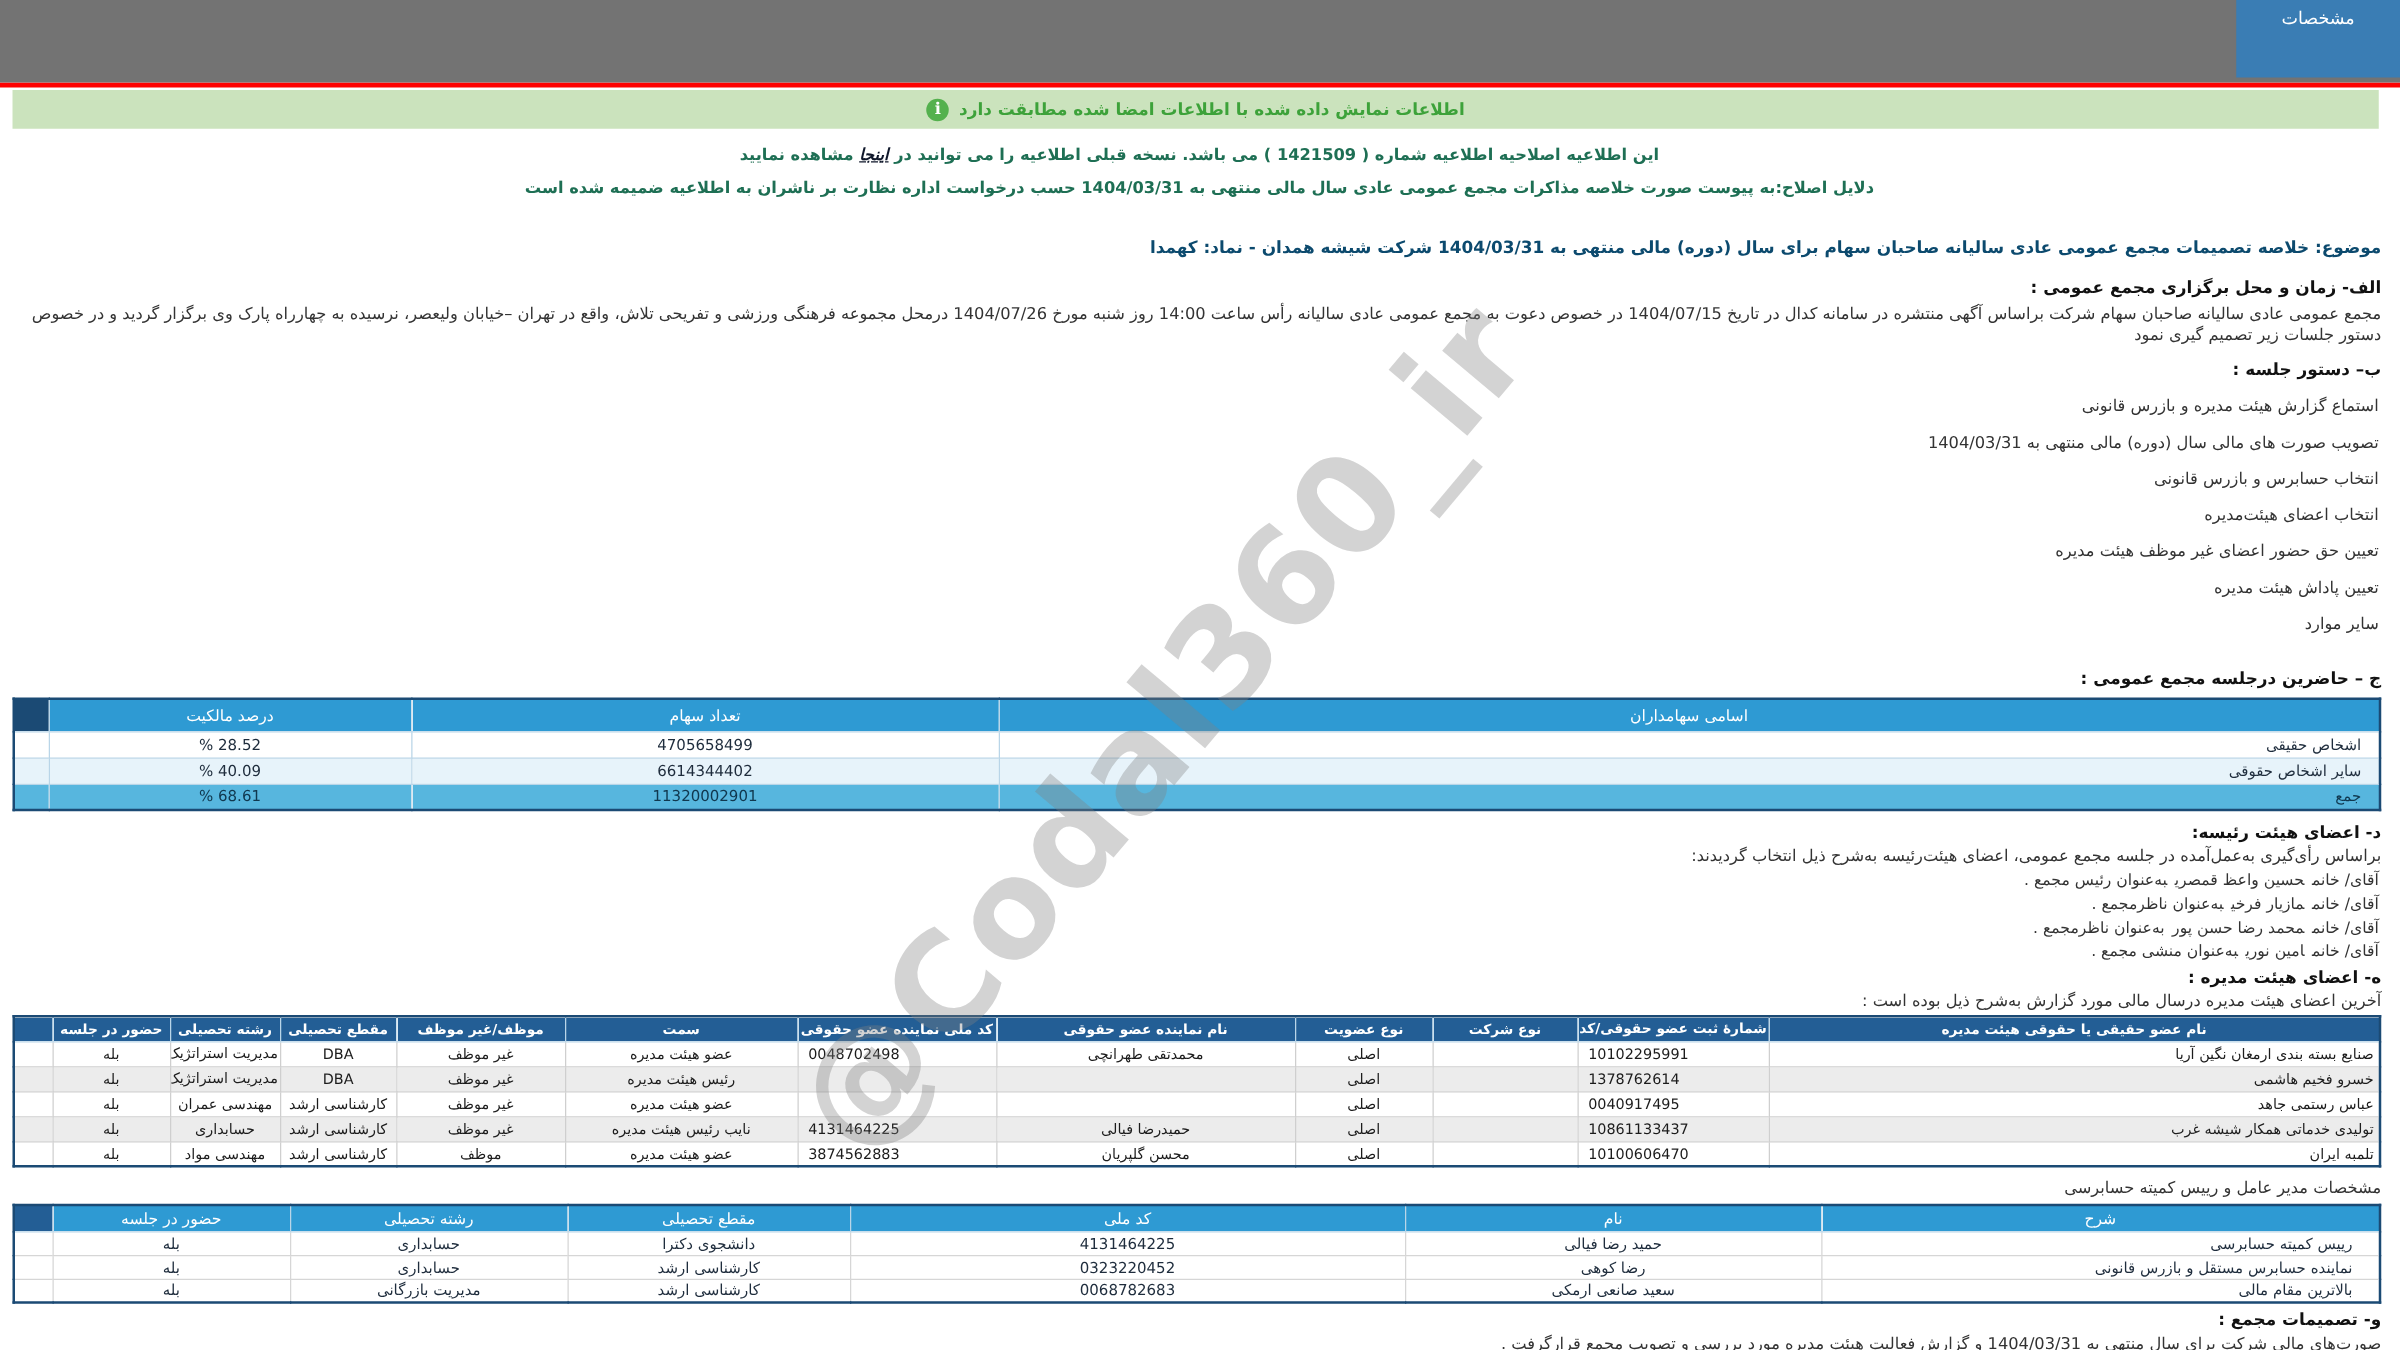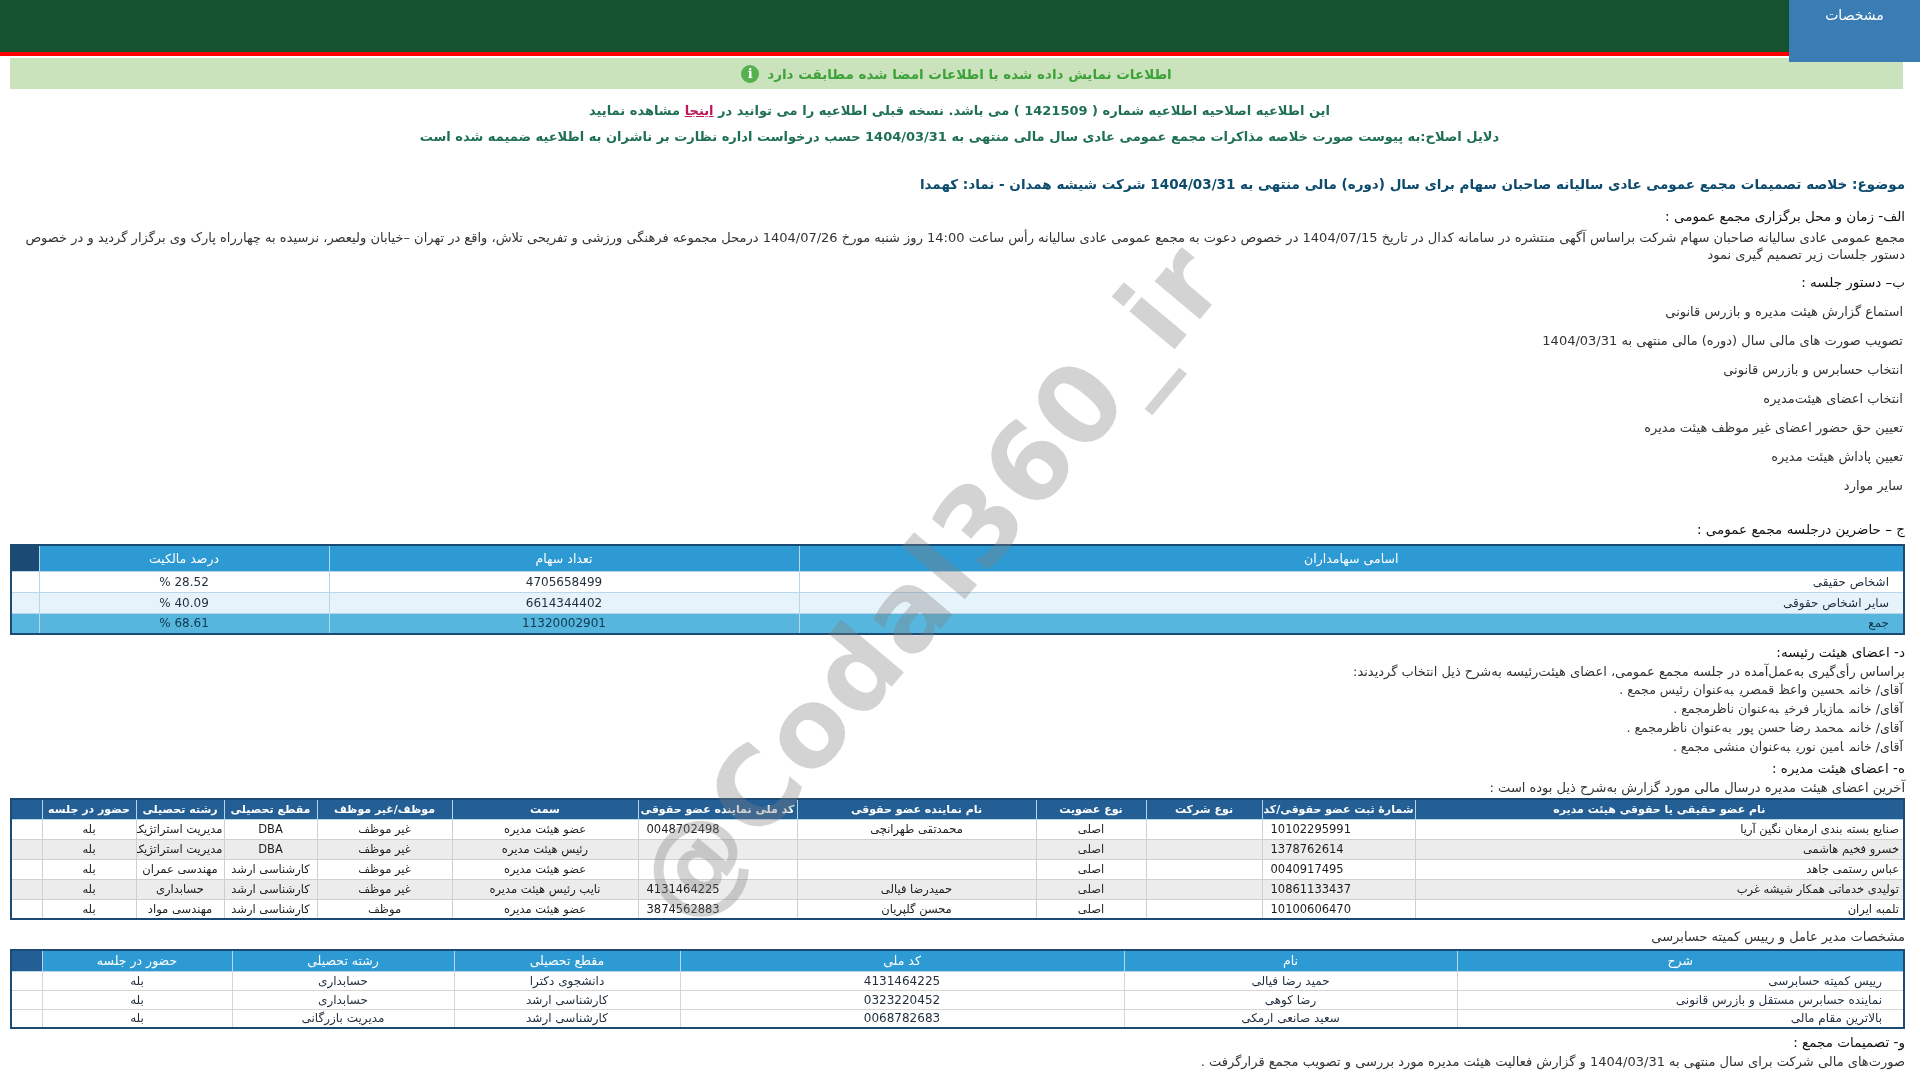--- a/index.html
+++ b/index.html
@@ -1,38 +1,38 @@
 <!DOCTYPE html>
 <html lang="fa"><head>
 <meta charset="utf-8">
 <style>
   html,body{margin:0;padding:0;background:#fff;}
   body{font-family:"DejaVu Sans", sans-serif;}
   .page{position:relative;width:1920px;height:1080px;overflow:hidden;background:#fff;direction:rtl;}
 
   
-  .topbar{position:relative;height:52px;background:#14532d;padding-left:48px;}
+  .topbar{position:relative;height:66px;background:#737373;padding-left:48px;}
   .tab{position:absolute;right:0;top:0;width:131px;height:62px;background:#3a7db4;color:#fff;
        font-size:14px;text-align:center;padding-top:7px;box-sizing:border-box;cursor:pointer;}
   .redline{height:4px;background:#fe0000;}
 
   
   .alertbar{margin:2px 17px 0 10px;height:31px;background:#cbe3bd;display:flex;align-items:center;
             justify-content:center;gap:8px;color:#3da23a;font-size:13.5px;font-weight:bold;}
   .info-icon{display:inline-block;width:18px;height:18px;border-radius:50%;background:#54b14e;color:#fff;
              font-size:13px;line-height:18px;text-align:center;font-weight:bold;font-family:"DejaVu Serif",serif;}
 
   .content{padding:0 15px 0 14px;}
   .center-teal{color:#1e6f54;font-weight:bold;font-size:13px;text-align:center;line-height:17px;margin:0;}
   .n1{margin-top:13px;}
   .n2{margin-top:9px;}
-  a.here{color:#be185d;text-decoration:underline;cursor:pointer;}
+  a.here{color:#0f172a;text-decoration:underline;cursor:pointer;font-style:italic;}
 
   .subject{margin:30px 0 0;font-size:13.5px;font-weight:bold;color:#0c4a6e;line-height:18px;text-align:right;}
-  .h{font-size:13.5px;font-weight:normal;color:#111;line-height:18px;margin:0;text-align:right;}
+  .h{font-size:13.5px;font-weight:bold;color:#111;line-height:18px;margin:0;text-align:right;}
   .h-alef{margin-top:14px;}
   .body-text{font-size:13px;color:#333;line-height:17px;margin:4px 0 0;text-align:right;}
   .h-be{margin-top:10px;}
   .agenda{margin-top:2px;}
   .agenda-item{font-size:13px;color:#333;line-height:17px;margin:12px 2px 6px 0;text-align:right;}
   .h-jim{margin-top:26px;}
 
   table{border-collapse:collapse;width:1893px;table-layout:fixed;}
   .tbl{border:2px solid #1b4a74;margin-top:6px;}
   .tbl th,.tbl td{border:1px solid #b9d5e8;overflow:hidden;white-space:nowrap;box-sizing:border-box;}

